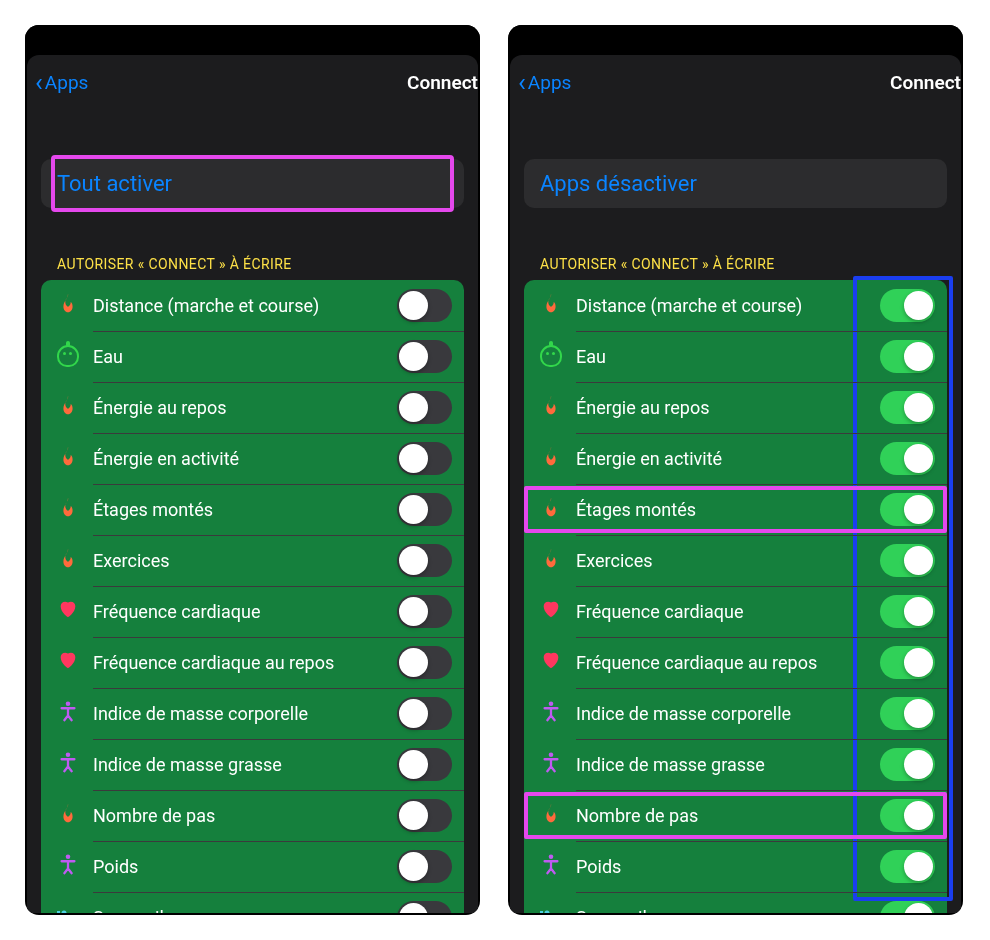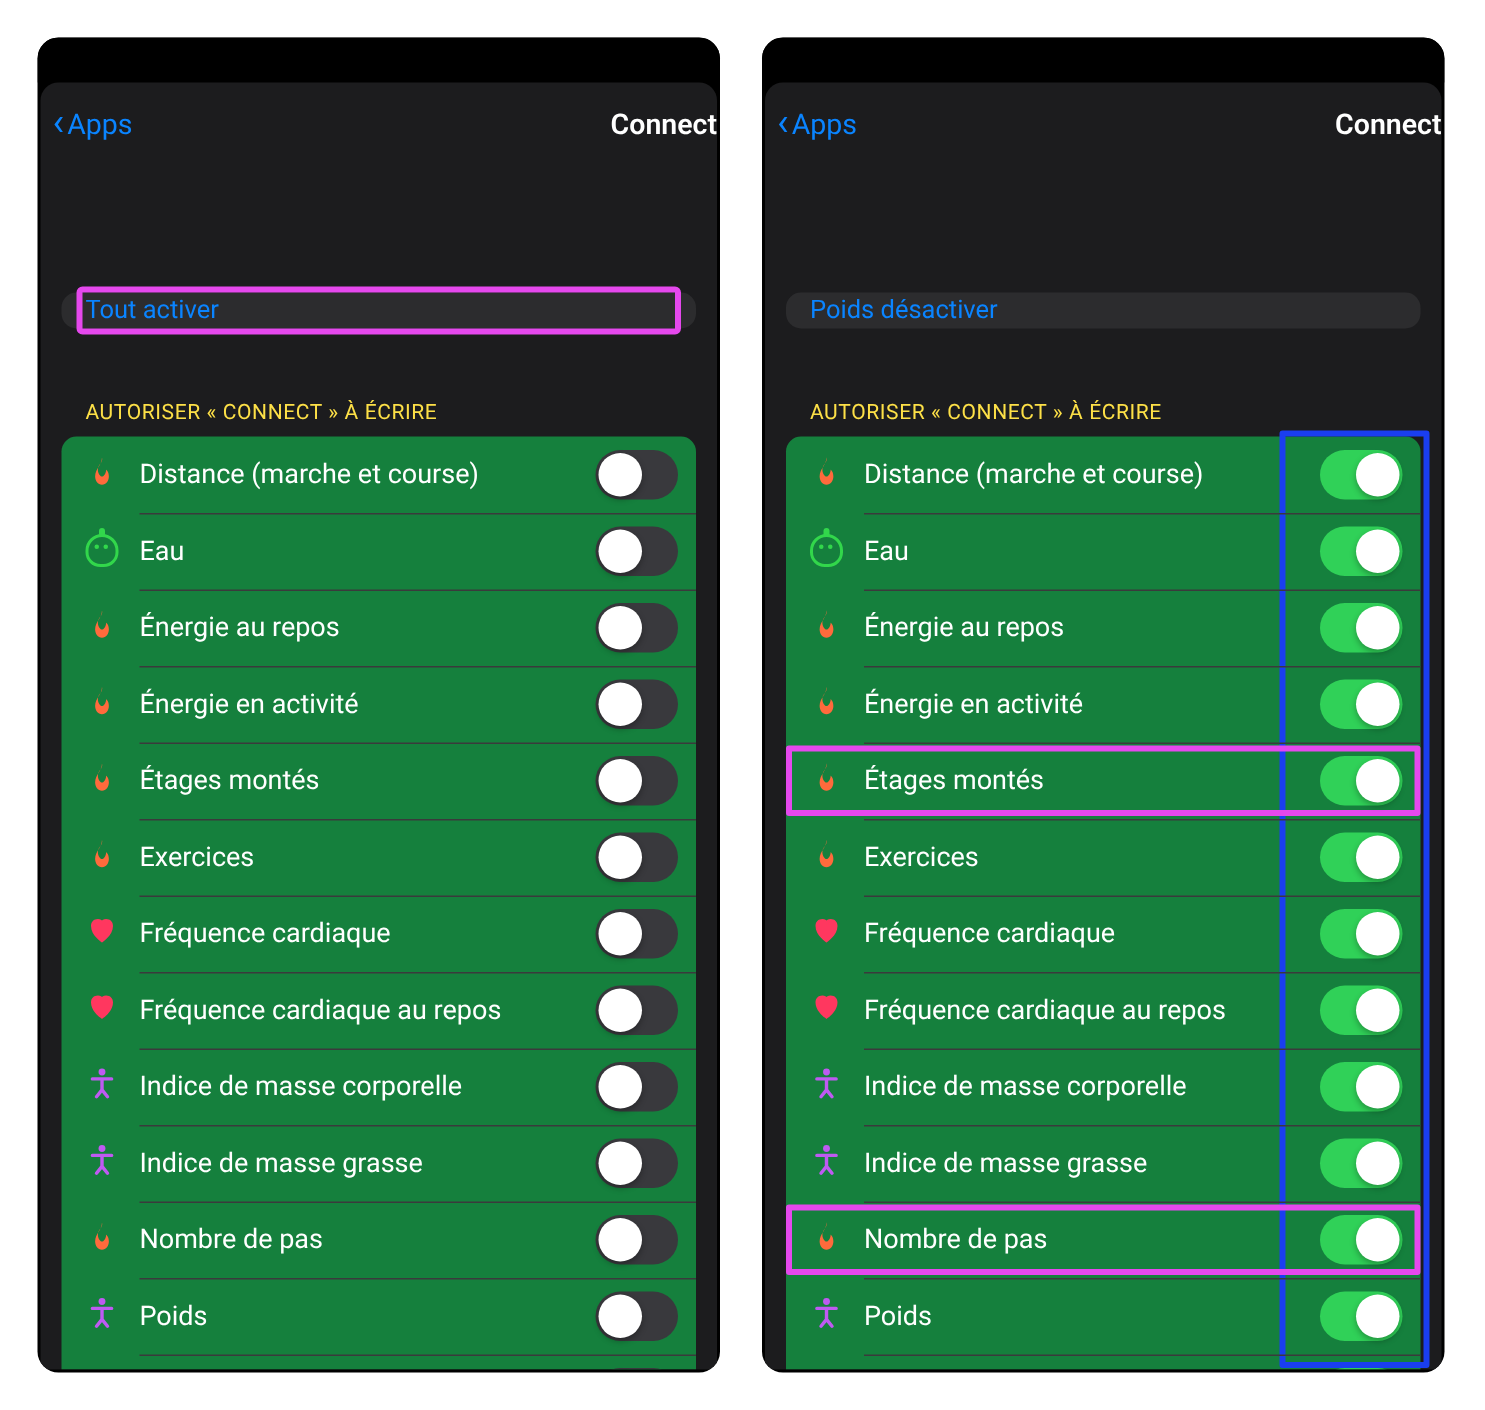--- a/index.html
+++ b/index.html
@@ -63,26 +63,25 @@
     font-weight: 600;
   }
   .content {
     padding: 50px 14px 0 14px;
     height: calc(100% - 54px);
     overflow: hidden;
   }
   .bulk-row {
     background: #2c2c2e;
     border-radius: 10px;
-    padding: 2px 16px;
+    padding: 12px 16px;
     color: #0a84ff;
-    font-size: 17px;
+    font-size: 22px;
     position: relative;
     z-index: 0;
-    margin-top: 36px;
   }
   .hl-pink-bulk {
     position: absolute;
     border: 4px solid #e548ed;
     border-radius: 4px;
     pointer-events: none;
     left: 10px; right: 10px; top: -4px; bottom: -4px;
   }
   .section-label {
     margin-top: 48px;
@@ -354,21 +353,21 @@
   <div class="status-spacer"></div>
   <div class="sheet">
     <div class="nav">
       <div class="nav-back">
         <span class="chev">‹</span>
         <span>Apps</span>
       </div>
       <div class="nav-title">Connect</div>
     </div>
     <div class="content">
-      <div class="bulk-row">Poids désactiver</div>
+      <div class="bulk-row">Apps désactiver</div>
       <div class="section-label">AUTORISER « CONNECT » À ÉCRIRE</div>
       <div class="list" style="position:relative;">
 
         <div class="hl-blue" style="top:-4px; bottom:42px; right:-6px; width:100px;"></div>
 
         <div class="row">
           <span class="icon c-flame"><svg width="22" height="22" viewBox="0 0 24 24">
                 <path fill="#ff6a3c" d="M12 2c1 4-3 5-3 9 0 3 2 5 3 5s3-2 3-5c0 0 2 1 2 5 0 3-2 6-5 6s-5-3-5-6c0-6 5-8 5-14z"></path>
               </svg></span>
           <span class="row-label">Distance (marche et course)</span>

